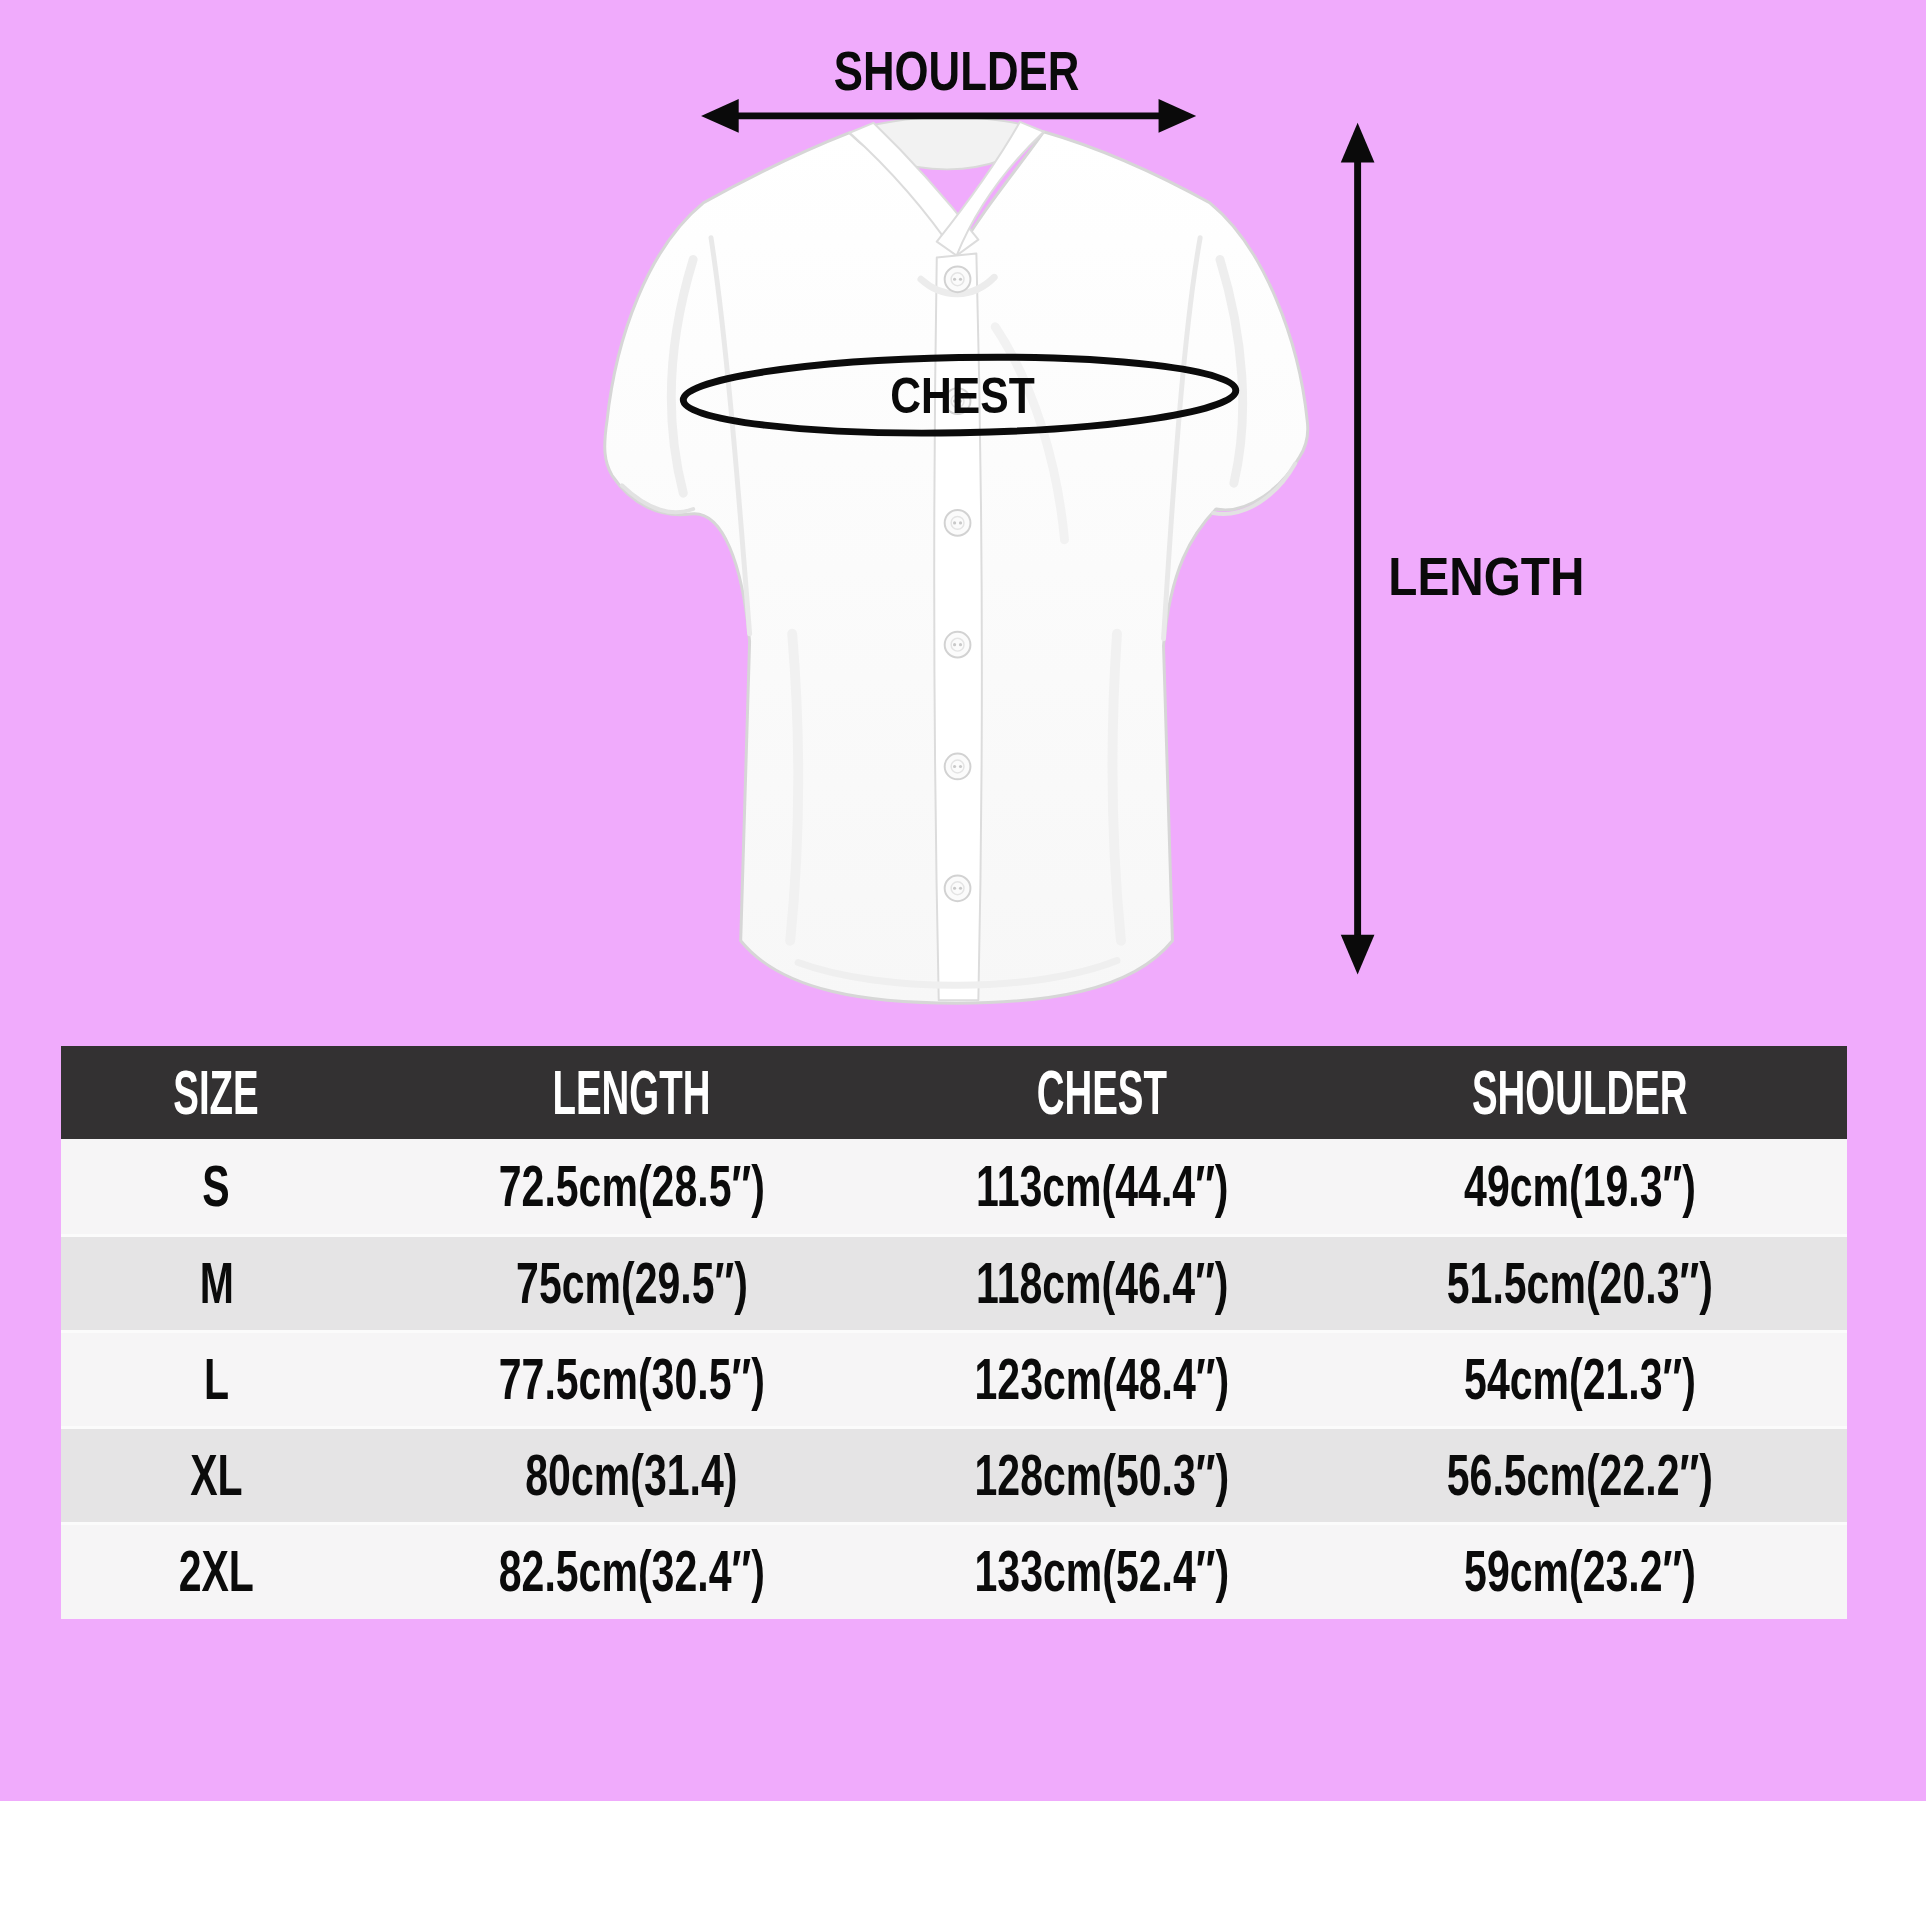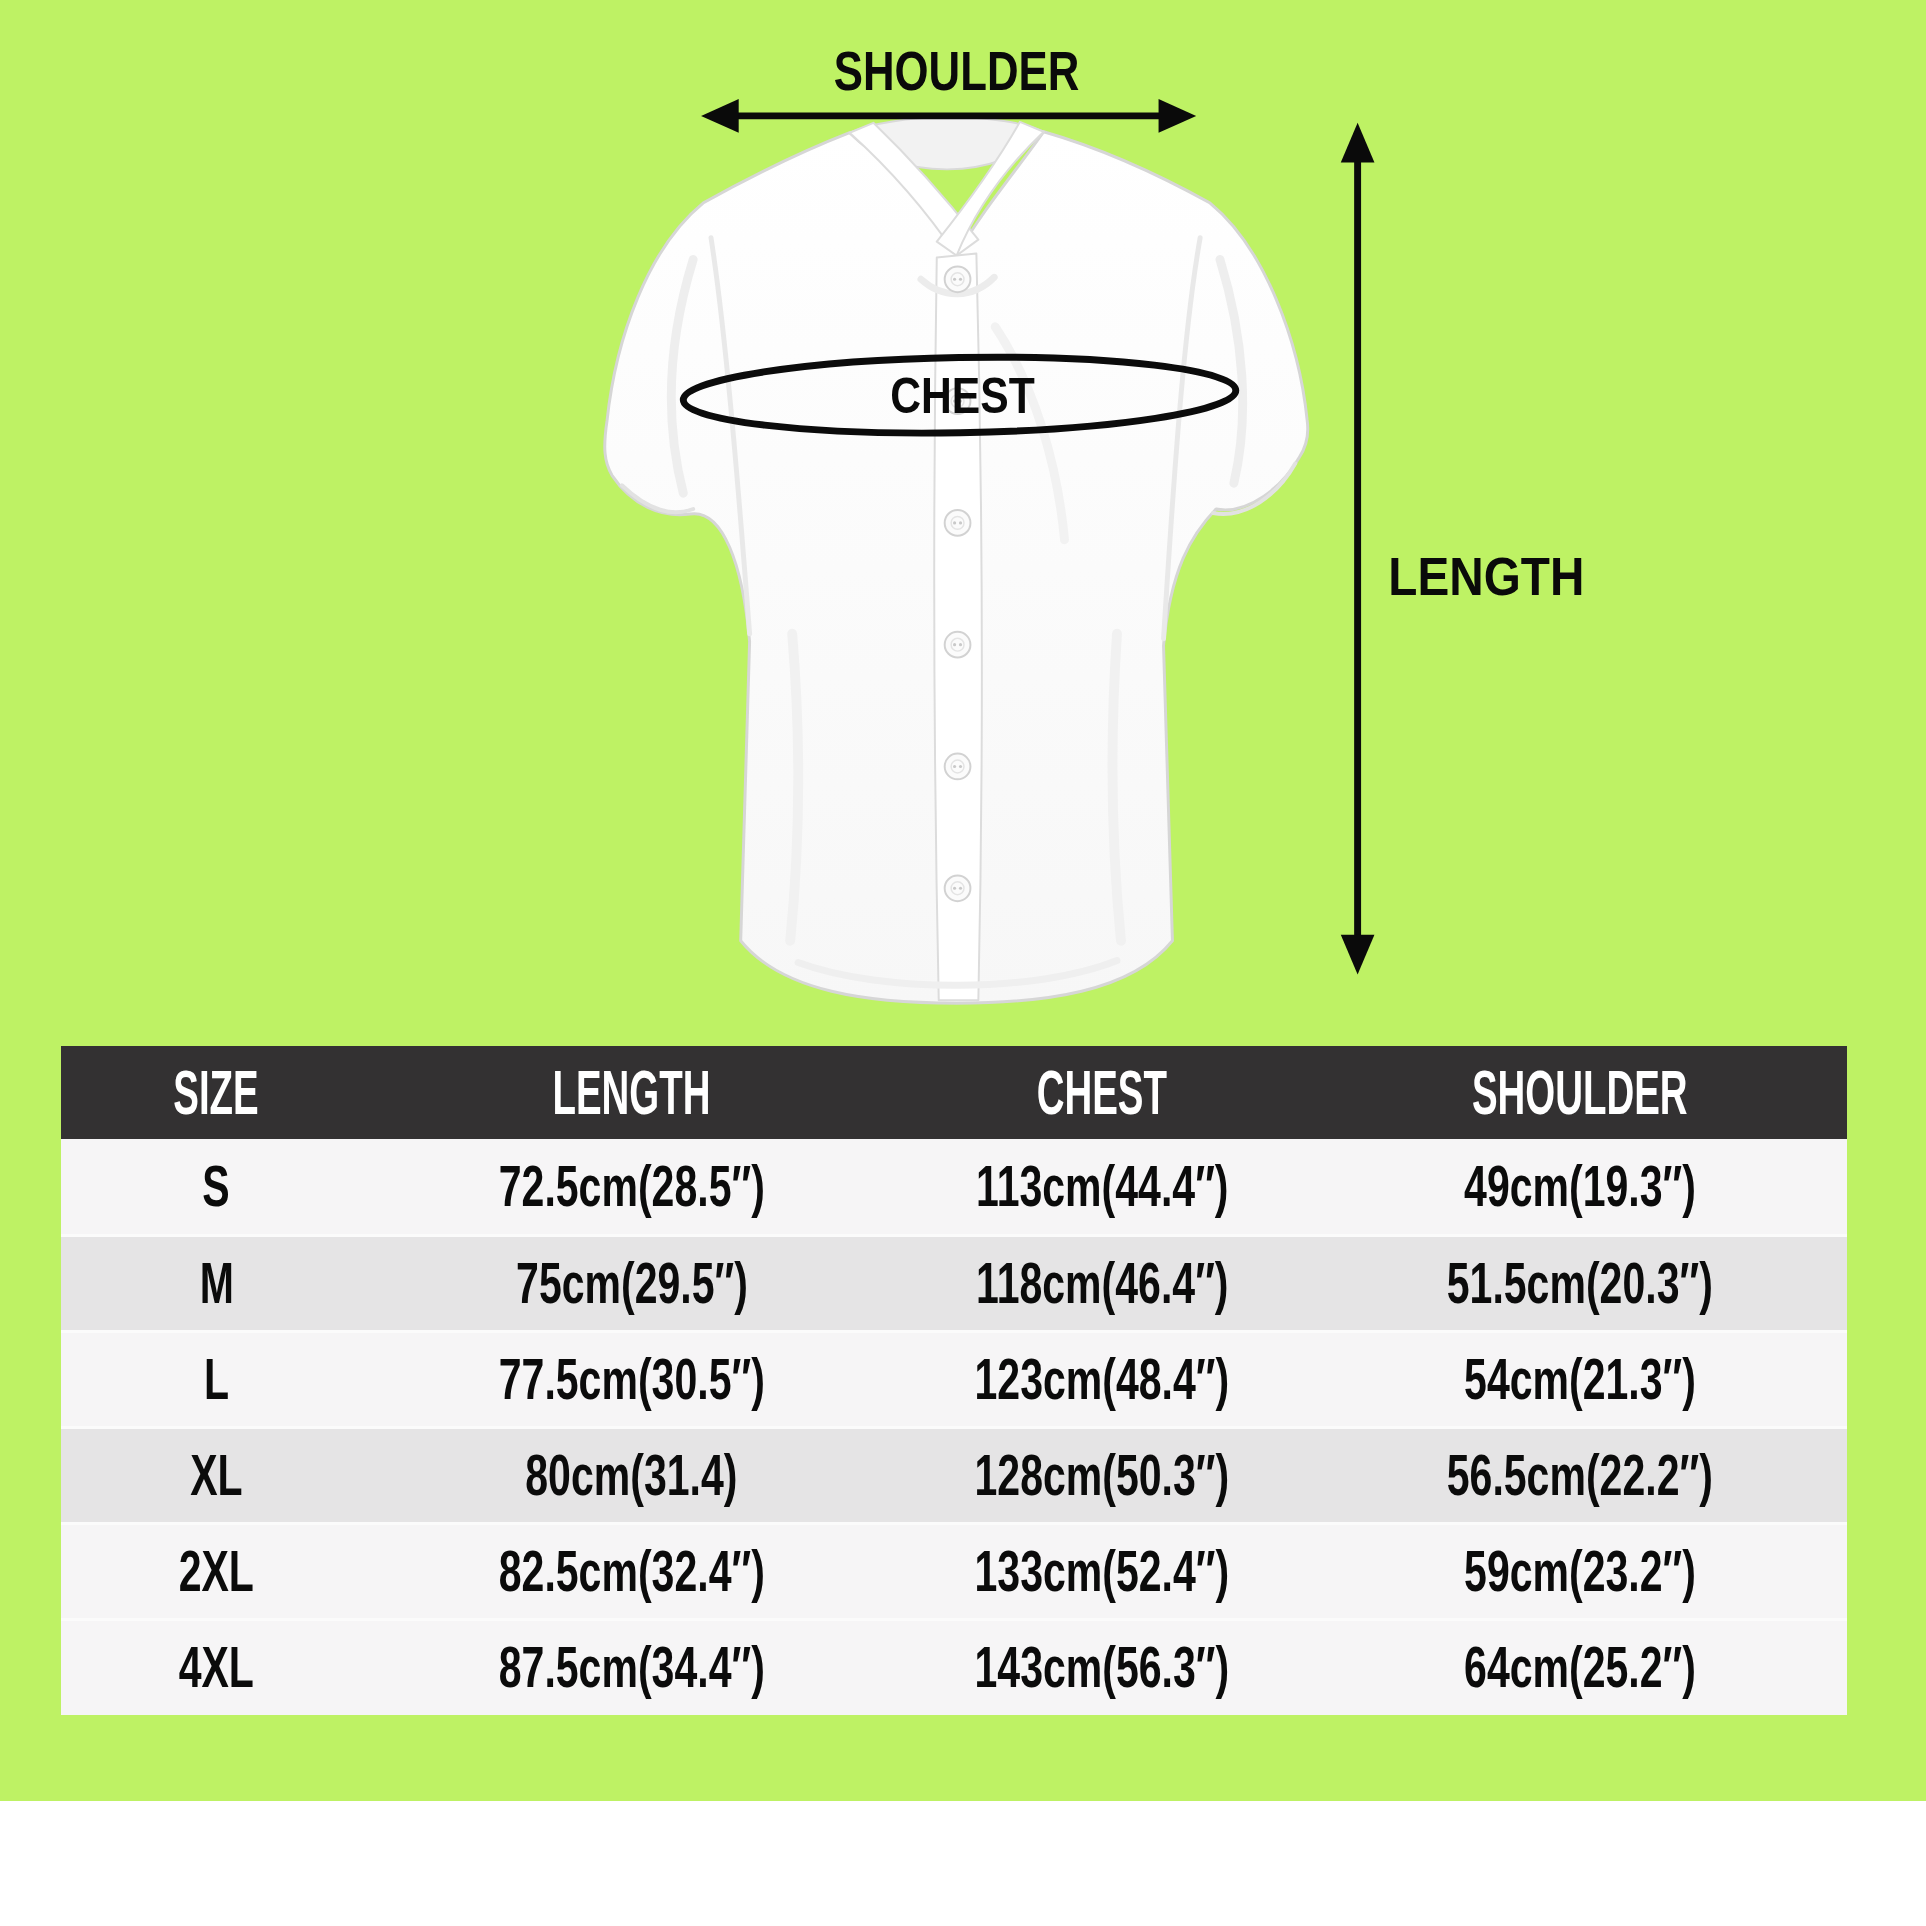--- a/index.html
+++ b/index.html
@@ -5,21 +5,21 @@
   html, body {
     margin: 0;
     padding: 0;
     background: #ffffff;
     font-family: "Liberation Sans", sans-serif;
   }
   .page {
     position: relative;
     width: 1927px;
     height: 1801px;
-    background: #bef264;
+    background: #f0abfc;
     overflow: hidden;
   }
   svg.diagram {
     position: absolute;
     top: 0;
     left: 0;
   }
   svg text {
     font-family: "Liberation Sans", sans-serif;
     font-weight: bold;
@@ -240,24 +240,18 @@
         <td><span class="cell-txt">80cm(31.4)</span></td>
         <td><span class="cell-txt">128cm(50.3″)</span></td>
         <td><span class="cell-txt">56.5cm(22.2″)</span></td>
       </tr>
       <tr class="row-light">
         <td><span class="cell-txt">2XL</span></td>
         <td><span class="cell-txt">82.5cm(32.4″)</span></td>
         <td><span class="cell-txt">133cm(52.4″)</span></td>
         <td><span class="cell-txt">59cm(23.2″)</span></td>
       </tr>
-      <tr class="row-light">
-        <td><span class="cell-txt">4XL</span></td>
-        <td><span class="cell-txt">87.5cm(34.4″)</span></td>
-        <td><span class="cell-txt">143cm(56.3″)</span></td>
-        <td><span class="cell-txt">64cm(25.2″)</span></td>
-      </tr>
     </tbody>
   </table>
 
 
 </div>
 
 
 </body></html>

